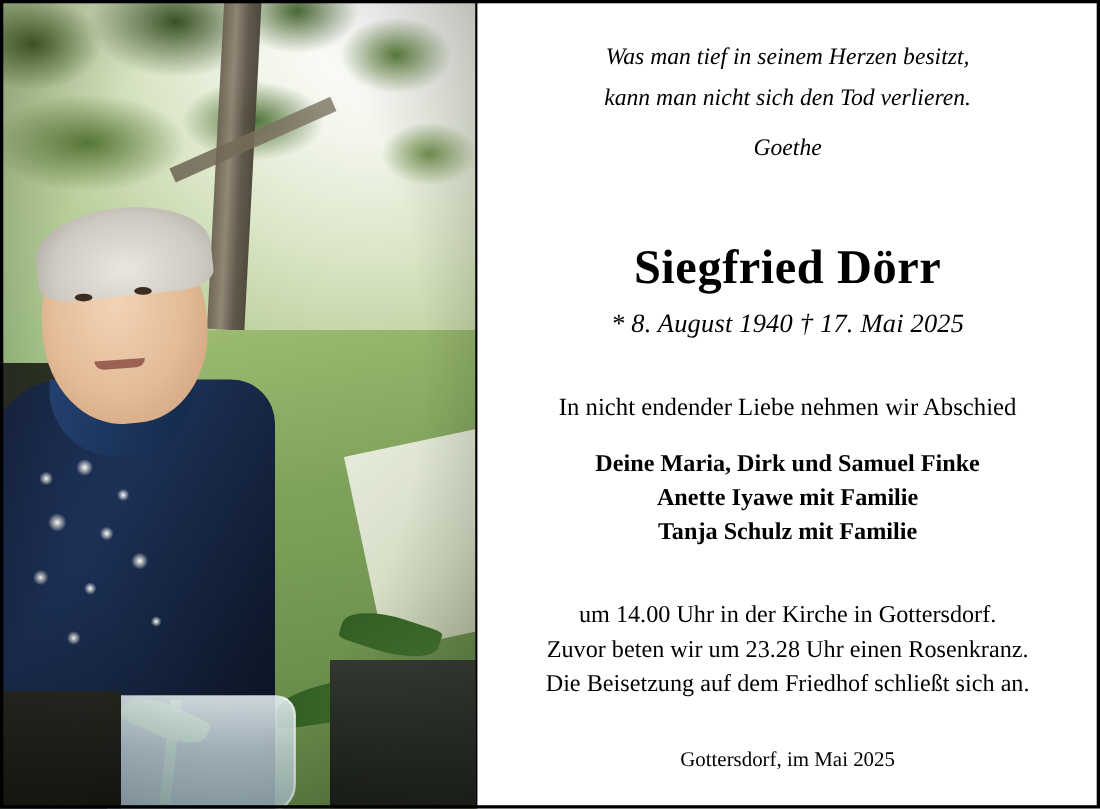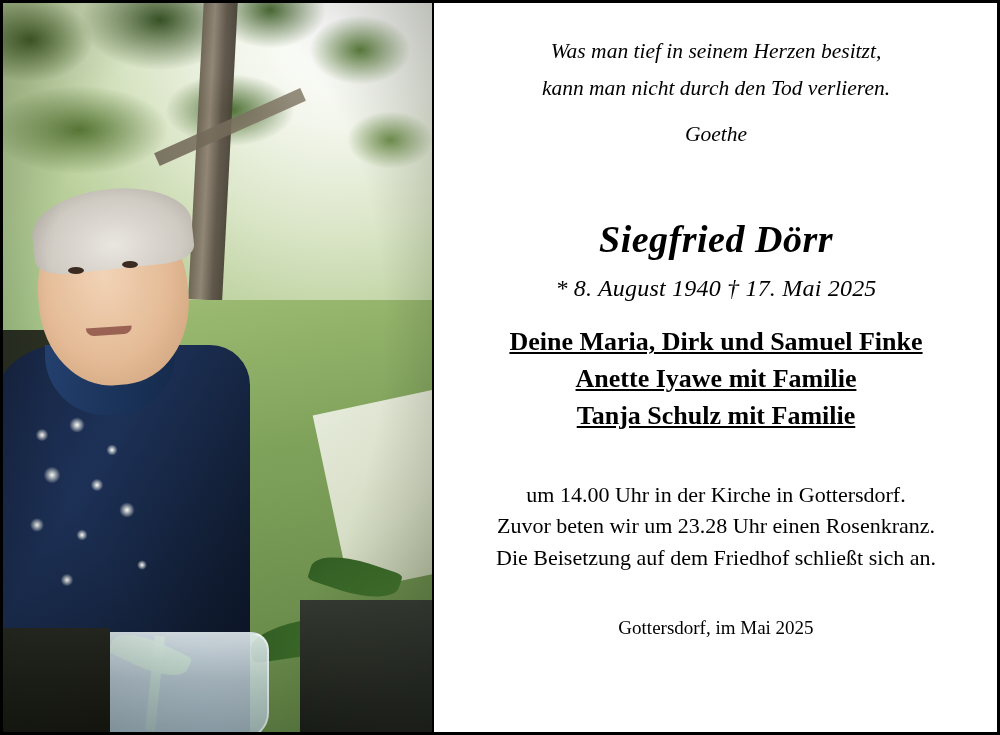--- a/index.html
+++ b/index.html
@@ -248,45 +248,43 @@
     line-height: 1.42;
     margin: 6px 0 0 0;
   }
   .quote-author {
     font-style: italic;
     font-size: 21.5px;
     line-height: 1.42;
     margin: 16px;
   }
   .name {
-    font-size: 38px;
+    font-size: 44px;
     font-weight: bold;
-    font-style: italic;
     letter-spacing: 0.5px;
     margin: 70px 0 0 0;
     line-height: 1.05;
   }
   .dates {
     font-size: 24px;
     margin: 16px 0 0 0;
     letter-spacing: 0.2px;
     font-style: italic;
   }
   .farewell {
     font-size: 22.5px;
     margin: 48px 0 0 0;
   }
   .family {
     margin: 22px 0 0 0;
   }
   .family-line {
-    font-size: 26px;
+    font-size: 22px;
     font-weight: bold;
     line-height: 1.42;
-    text-decoration: underline;
   }
   .service {
     margin: 44px 0 0 0;
   }
   .service-line {
     font-size: 22px;
     line-height: 1.42;
   }
   .place-date {
     font-size: 19px;
@@ -328,27 +326,28 @@
       <div class="dark-right"></div>
       <div class="photo-vignette"></div>
     </div>
   </div>
 
   <div class="divider"></div>
 
   <div class="text-pane">
 
     <div class="quote">Was man tief in seinem Herzen besitzt,</div>
-    <div class="quote">kann man nicht durch den Tod verlieren.</div>
+    <div class="quote">kann man nicht sich den Tod verlieren.</div>
     <div class="quote-author">Goethe</div>
 
     <div class="name">Siegfried Dörr</div>
 
     <div class="dates">* 8. August 1940   † 17. Mai 2025</div>
 
+    <div class="farewell">In nicht endender Liebe nehmen wir Abschied</div>
 
     <div class="family">
       <div class="family-line">Deine Maria, Dirk und Samuel Finke</div>
       <div class="family-line">Anette Iyawe mit Familie</div>
       <div class="family-line">Tanja Schulz mit Familie</div>
     </div>
 
     <div class="service">
       <div class="service-line">um 14.00 Uhr in der Kirche in Gottersdorf.</div>
       <div class="service-line">Zuvor beten wir um 23.28 Uhr einen Rosenkranz.</div>

